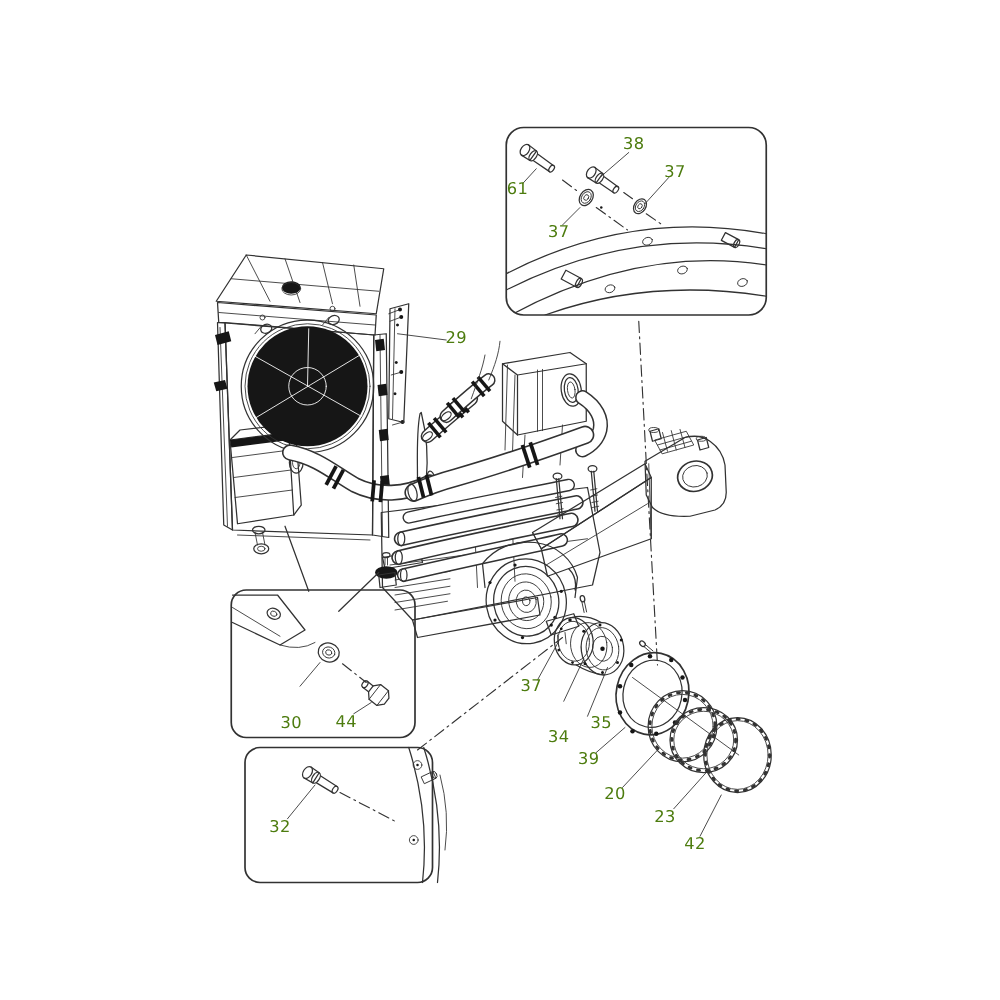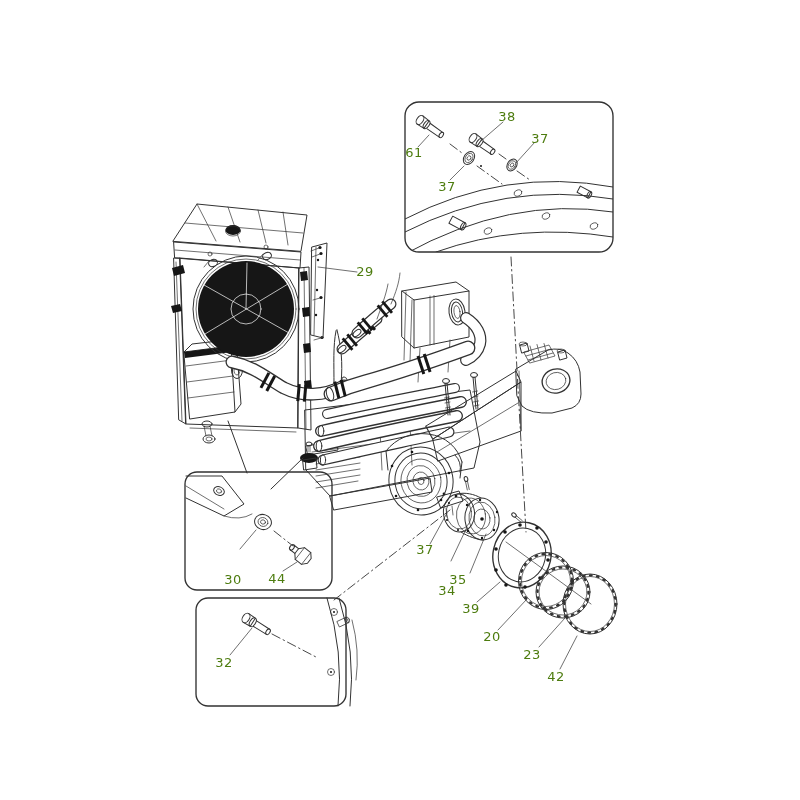--- a/index.html
+++ b/index.html
@@ -424,21 +424,21 @@
     <path class="ln thin" d="M560,669 L577,636"></path>
   </g>
 </svg>
 
   <span class="part-label" style="left:365px;top:271px">29</span>
   <span class="part-label" style="left:233px;top:579px">30</span>
   <span class="part-label" style="left:277px;top:578px">44</span>
   <span class="part-label" style="left:224px;top:662px">32</span>
   <span class="part-label" style="left:425px;top:549px">37</span>
   <span class="part-label" style="left:447px;top:590px">34</span>
-  <span class="part-label" style="left:458px;top:579px">35</span>
+  <span class="part-label" style="left:481px;top:579px">35</span>
   <span class="part-label" style="left:414px;top:152px">61</span>
   <span class="part-label" style="left:447px;top:186px">37</span>
   <span class="part-label" style="left:507px;top:116px">38</span>
   <span class="part-label" style="left:540px;top:138px">37</span>
   <span class="part-label" style="left:471px;top:608px">39</span>
   <span class="part-label" style="left:492px;top:636px">20</span>
   <span class="part-label" style="left:532px;top:654px">23</span>
   <span class="part-label" style="left:556px;top:676px">42</span>
 </div>
 

